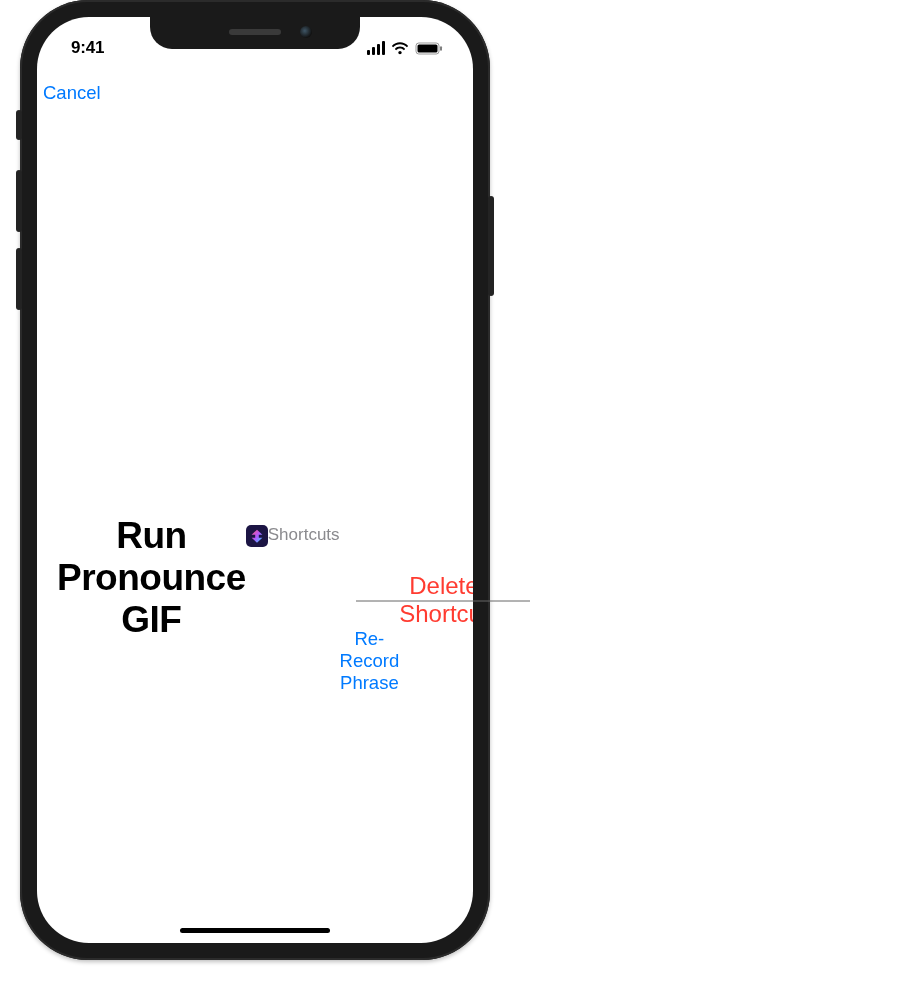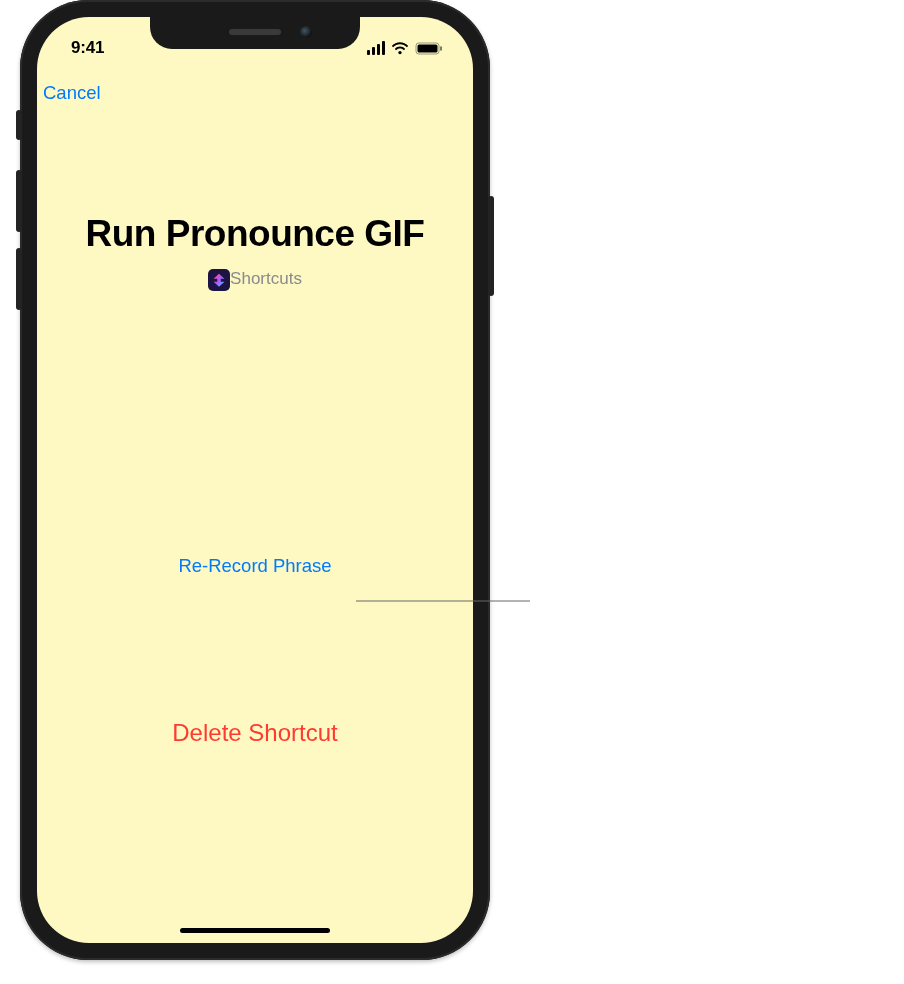--- a/index.html
+++ b/index.html
@@ -32,21 +32,21 @@
   }
   .side-btn.mute   { left: -4px; top: 110px;  width: 6px; height: 30px; }
   .side-btn.volup  { left: -4px; top: 170px;  width: 6px; height: 62px; }
   .side-btn.voldn  { left: -4px; top: 248px;  width: 6px; height: 62px; }
   .side-btn.power  { right: -4px; top: 196px; width: 6px; height: 100px; }
 
   .screen {
     position: relative;
     width: 100%;
     height: 100%;
-    background: #fef9c3;
+    background: #ffffff;
     border-radius: 52px;
     overflow: hidden;
   }
 
   
   .notch {
     position: absolute;
     top: -2px;
     left: 50%;
     transform: translateX(-50%);
@@ -105,21 +105,21 @@
     font-size: 18.5px;
     font-weight: 400;
     cursor: pointer;
   }
 
   
   .content {
     position: absolute;
     top: 98px; left: 0; right: 0; bottom: 0;
     display: flex;
-    flex-direction: column;
+    flex-direction: row;
     align-items: center;
     text-align: center;
     padding: 0 20px;
   }
   .big-title {
     margin-top: 98px;
     font-size: 37px;
     font-weight: 800;
     letter-spacing: -0.5px;
     color: #000;

